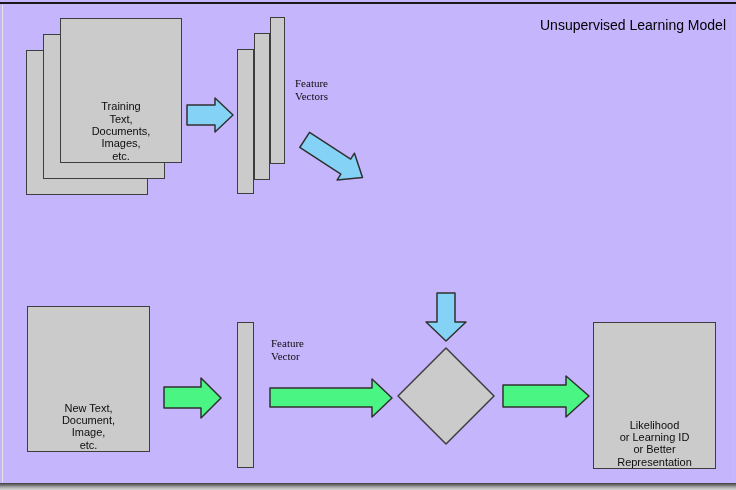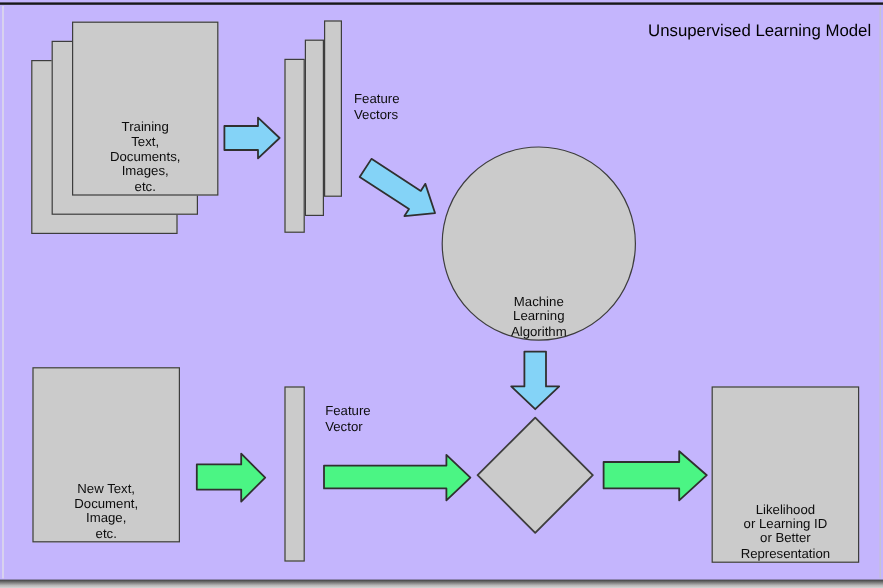--- a/index.html
+++ b/index.html
@@ -10,21 +10,21 @@
   
   .frame-top{position:absolute;left:0;top:2px;width:736px;height:2px;background:#181818;}
   .frame-left{position:absolute;left:2px;top:5px;bottom:8px;width:1px;background:#e4e4e4;}
   .frame-right{position:absolute;left:733px;top:5px;bottom:8px;width:1px;background:#c6c6c6;}
   .frame-bottom{position:absolute;left:0;top:483px;width:736px;height:7px;
     background:linear-gradient(to bottom,#3e3e3e 0%,#7b7b7b 35%,#b9b9b9 70%,#d6d6d6 100%);}
   
   .shape{position:absolute;background:#cbcbcb;border:1.5px solid #3d3d3d;box-sizing:border-box;}
   .center{display:flex;align-items:flex-end;justify-content:center;}
   .label{white-space:pre-line;text-align:center;font-size:11px;line-height:1.12;color:#0d0d0d;}
-  .floating-label{position:absolute;font-size:11px;line-height:1.18;white-space:pre-line;color:#0d0d0d;}
+  .floating-label{position:absolute;font-size:11px;line-height:1.18;white-space:pre-line;color:#0d0d0d;font-family:Liberation Serif, serif;}
   .circle{border-radius:50%;}
   .title{position:absolute;top:17px;right:10px;font-size:14px;color:#000;}
   
   svg.arrow{position:absolute;overflow:visible;}
   svg.arrow polygon{stroke:#303030;stroke-width:1.5;stroke-linejoin:round;}
   svg.arrow.blue polygon{fill:#84d3f7;}
   svg.arrow.green polygon{fill:#4bf584;}
   svg.diamond-svg{position:absolute;overflow:visible;}
   svg.diamond-svg polygon{fill:#cbcbcb;stroke:#3d3d3d;stroke-width:1.5;stroke-linejoin:round;}
   .diamond-text{position:absolute;left:396px;top:346px;width:100px;height:100px;}
@@ -58,25 +58,20 @@
   <div class="shape" style="left:270px;top:17px;width:15px;height:147px;"></div>
   <div class="shape" style="left:254px;top:33px;width:16px;height:147px;"></div>
   <div class="shape" style="left:237px;top:49px;width:17px;height:145px;"></div>
   <div class="floating-label" style="left:295px;top:77px;">Feature
 Vectors</div>
 
   <svg class="arrow blue" style="left:298px;top:142px;transform:rotate(33deg);" width="72" height="34" viewBox="0 0 72 34">
     <polygon points="1,8 50,8 50,1 70,17 50,33 50,26 1,26"></polygon>
   </svg>
 
-  <div class="shape circle center" style="left:368px;top:122px;width:162px;height:162px;">
-    <div class="label">Machine
-Learning
-Algorithm</div>
-  </div>
 
   <svg class="arrow blue" style="left:425px;top:292px;" width="42" height="50" viewBox="0 0 42 50">
     <polygon points="12,1 30,1 30,30 41,30 21,49 1,30 12,30"></polygon>
   </svg>
 
   <svg class="diamond-svg" style="left:396px;top:346px;" width="100" height="100" viewBox="0 0 100 100">
     <polygon points="50,2 98,50 50,98 2,50"></polygon>
   </svg>
 
   <div class="shape center" style="left:27px;top:306px;width:123px;height:146px;">

